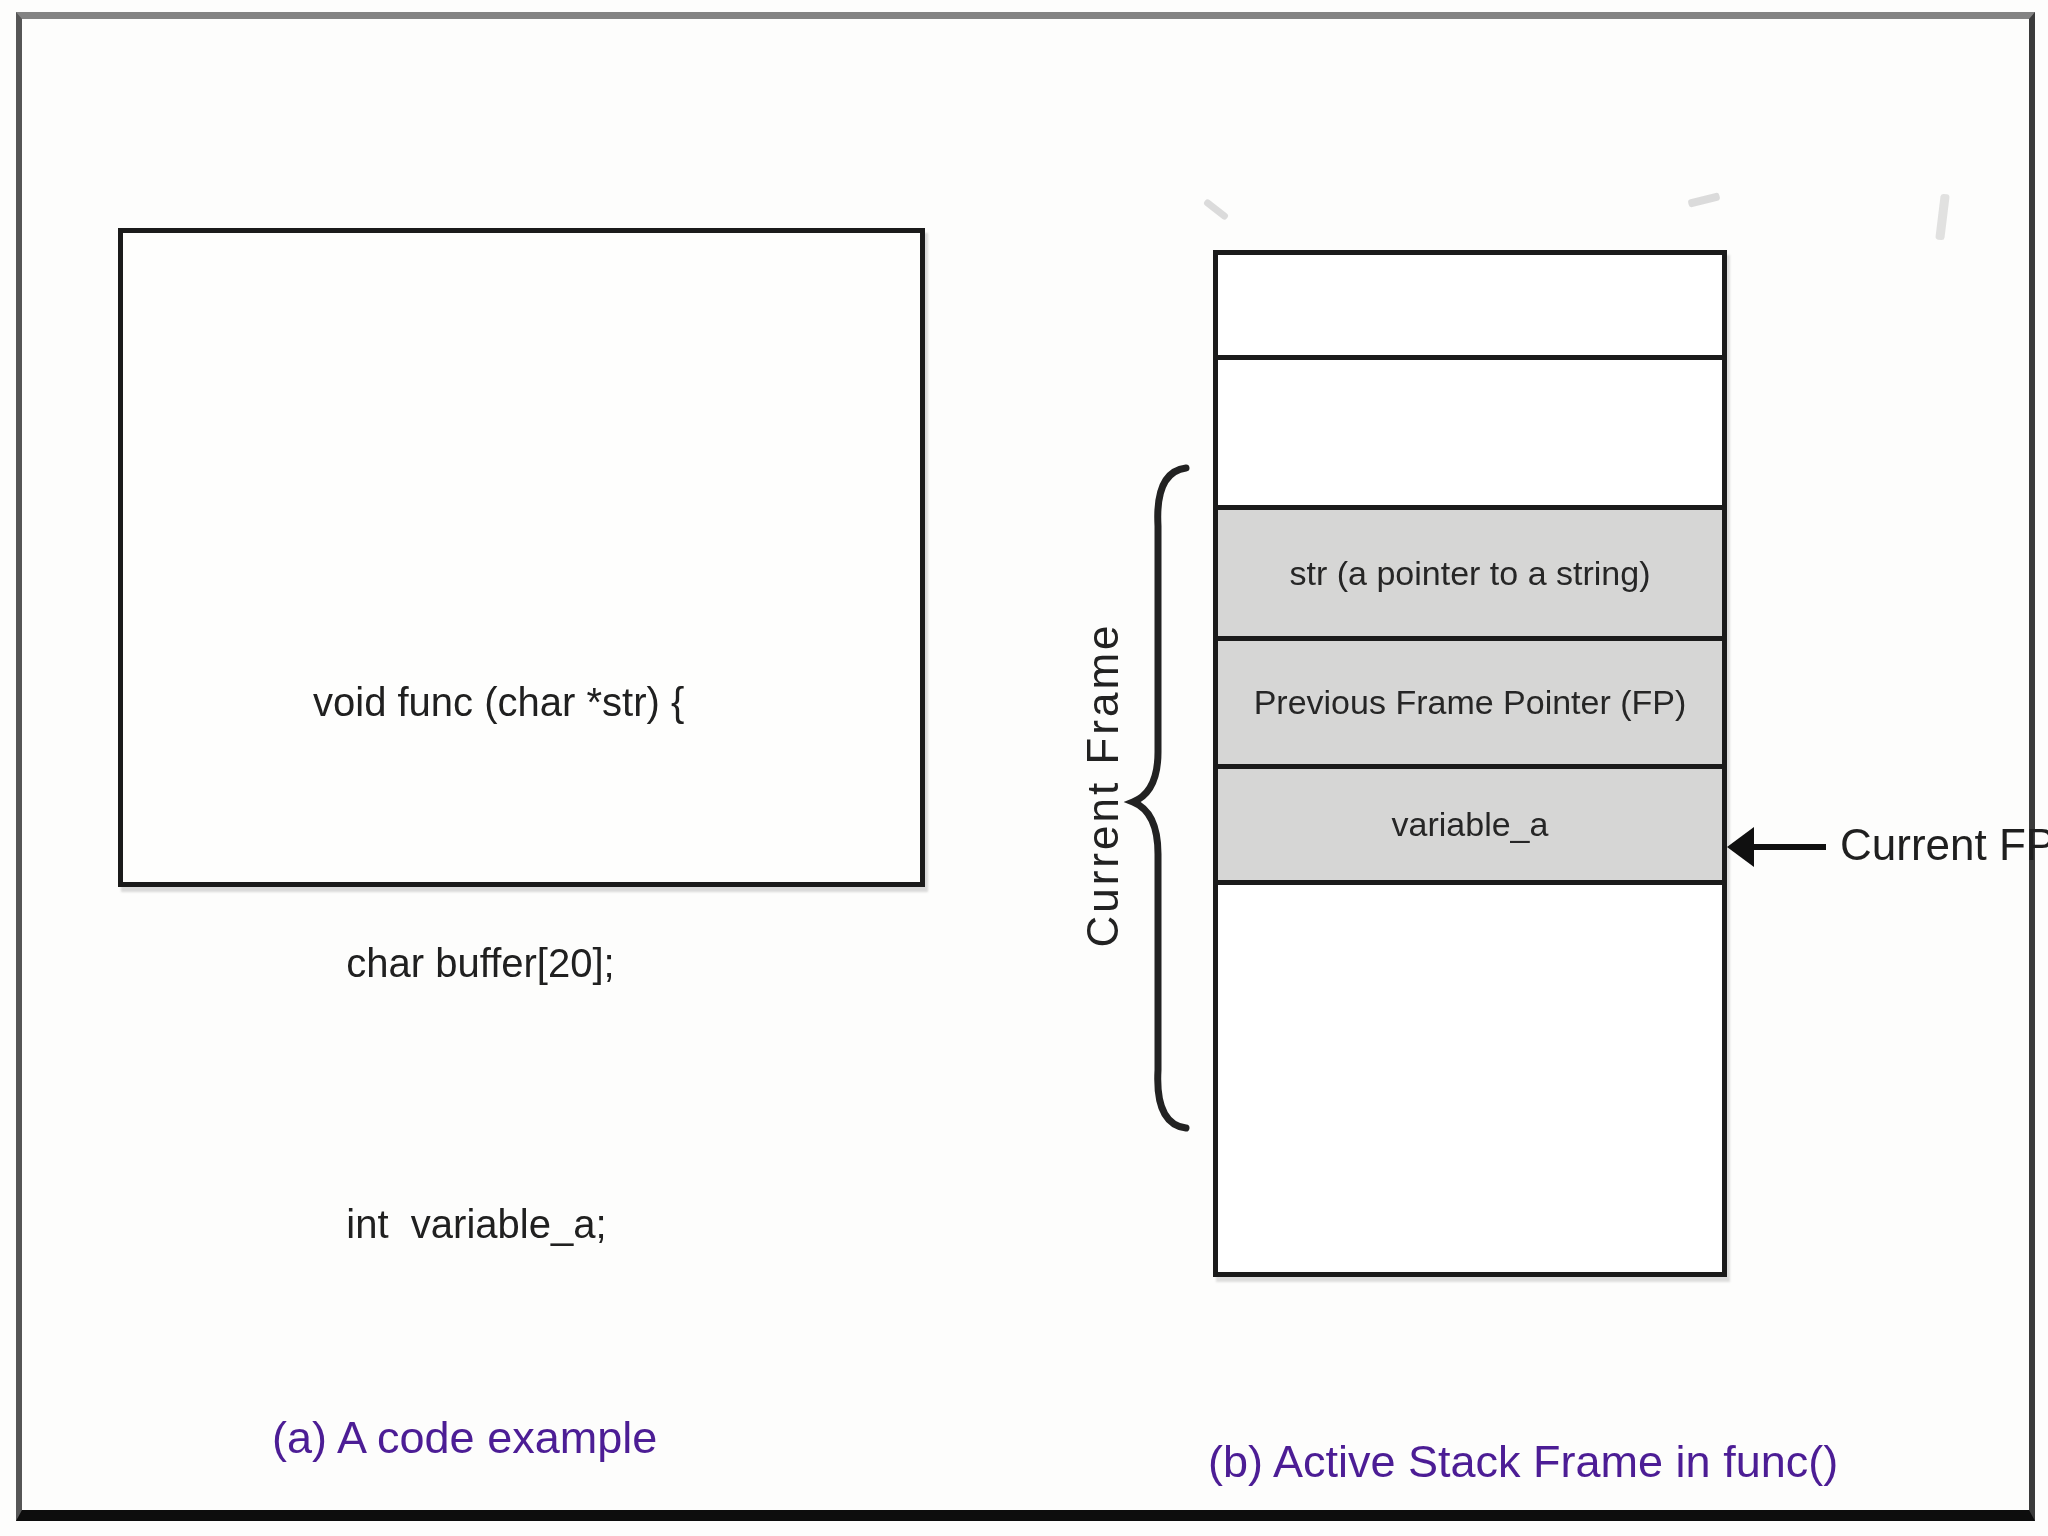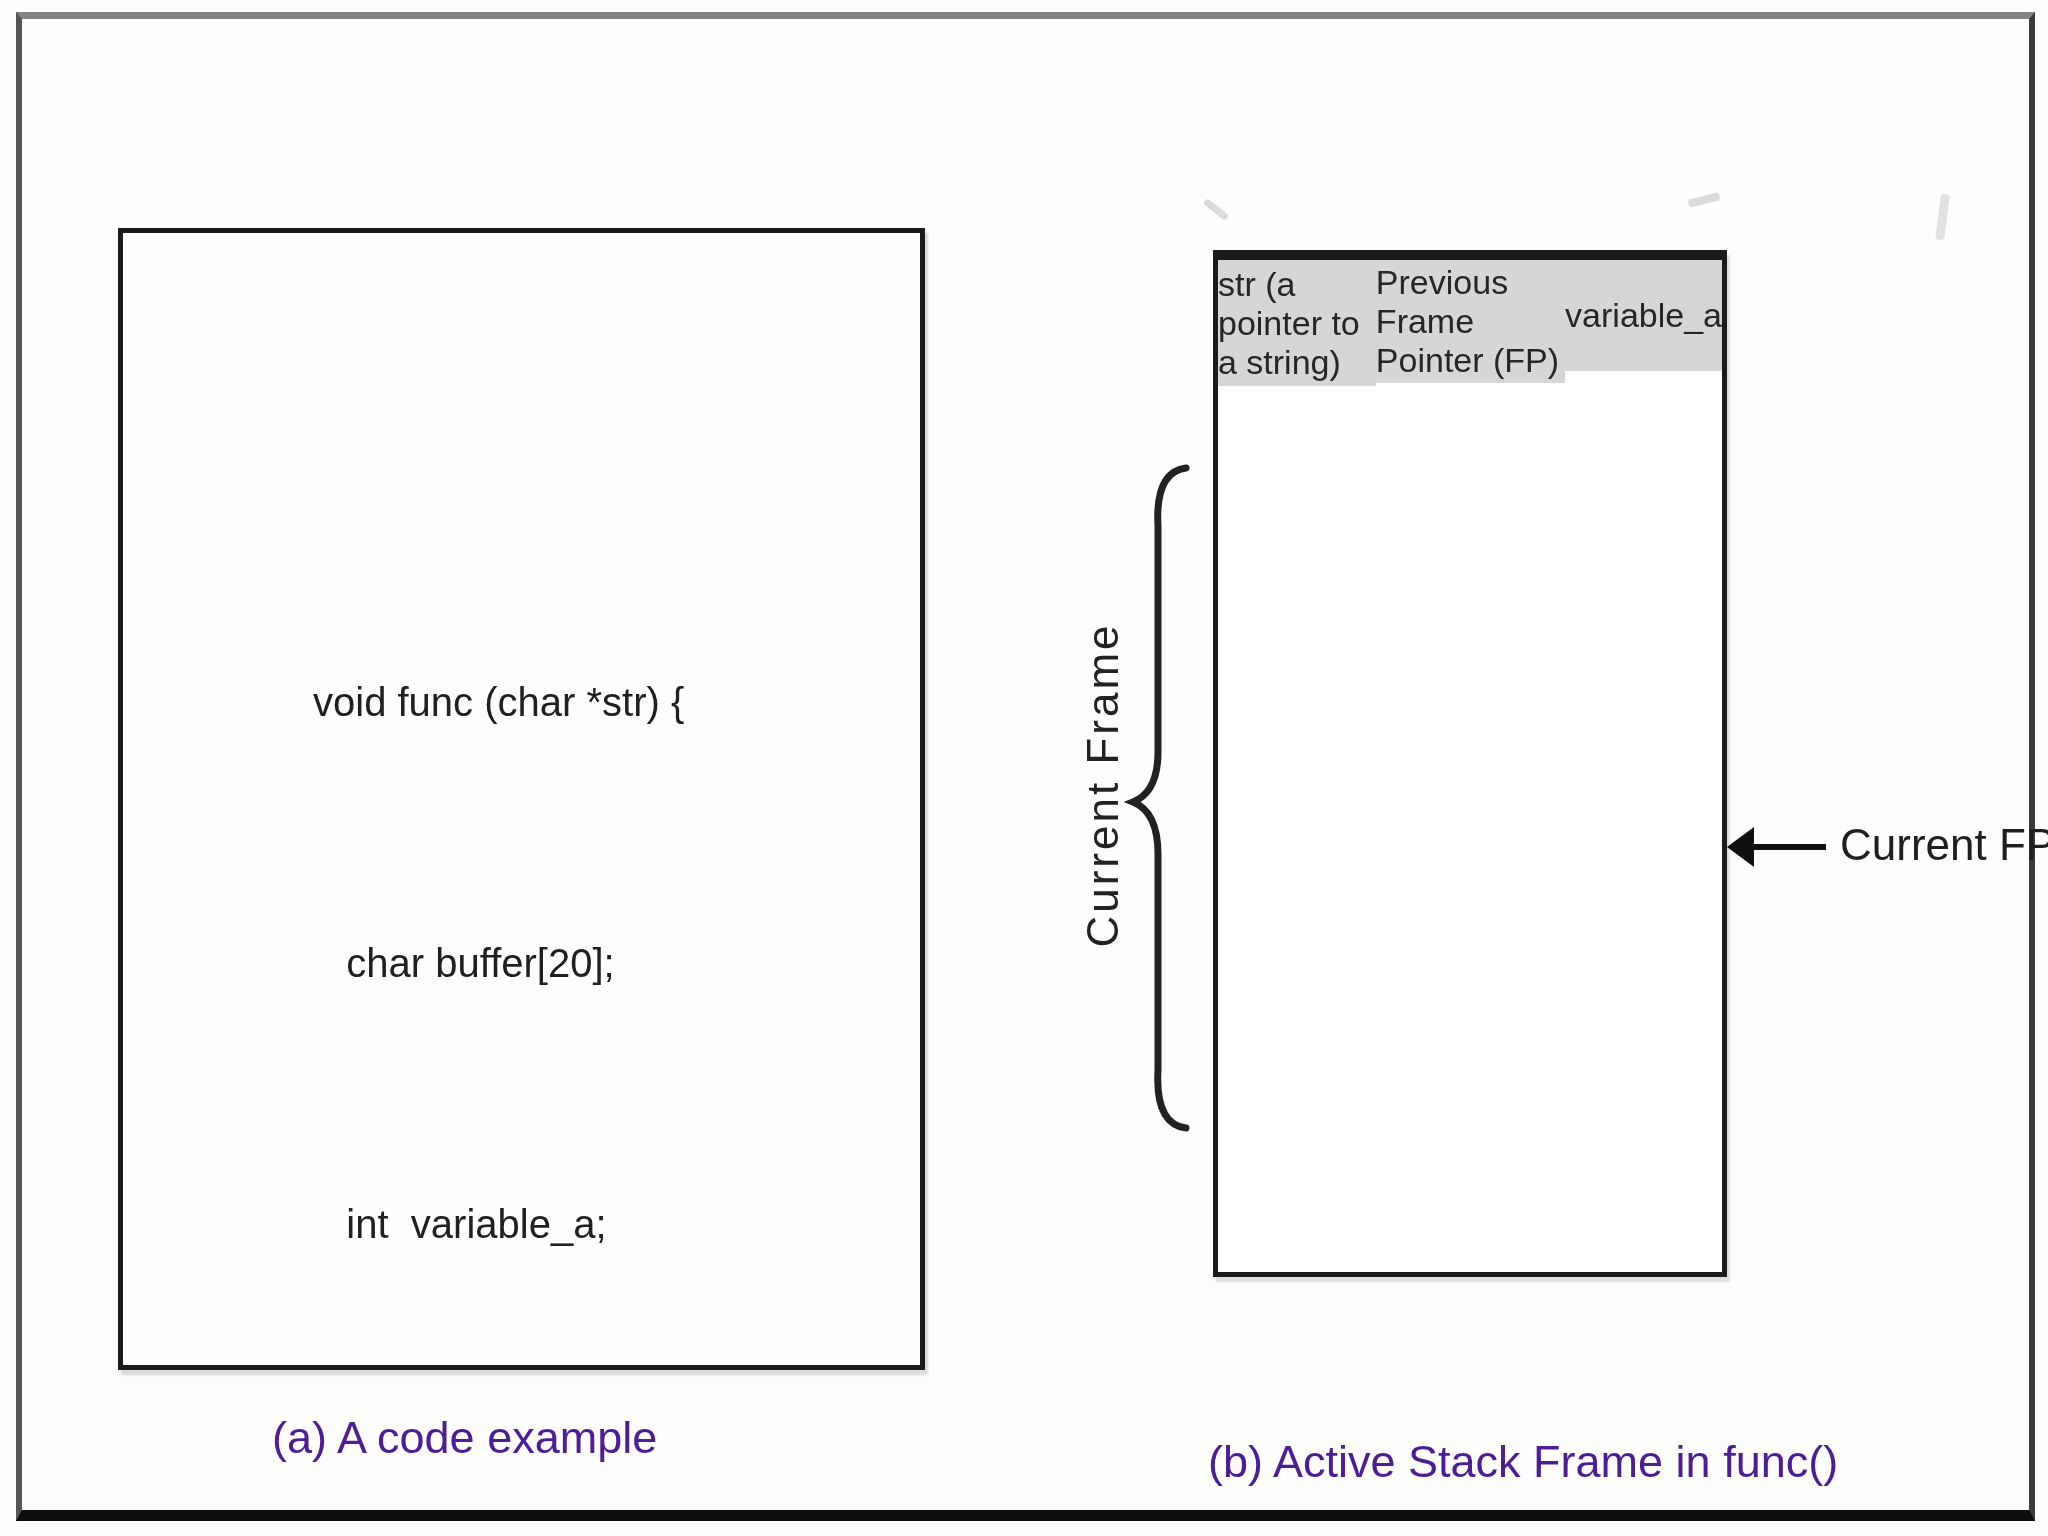--- a/index.html
+++ b/index.html
@@ -14,35 +14,35 @@
     position:absolute;left:16px;top:12px;width:2019px;height:1509px;
     box-sizing:border-box;
     border-top:7px solid #838383;
     border-left:6px solid #565656;
     border-right:6px solid #3b3b3b;
     border-bottom:11px solid #0d0d0d;
     background:transparent;
   }
   
   .code-box{
-    position:absolute;left:118px;top:228px;width:807px;height:1142px;
+    position:absolute;left:118px;top:228px;width:807px;height:659px;
     box-sizing:border-box;border:5px solid #1b1b1b;background:#fefefd;
     box-shadow:3px 5px 2px rgba(130,130,130,.28);
   }
   .code-lines{
     position:absolute;left:190px;top:252px;width:740px;
     font-size:40px;line-height:87px;white-space:pre;color:#202020;
   }
   .code-line{height:87px;}
   
   .stack-box{
     position:absolute;left:1213px;top:250px;width:514px;height:1027px;
     box-sizing:border-box;border:5px solid #1b1b1b;background:#ffffff;
     box-shadow:3px 5px 2px rgba(130,130,130,.25);
-    display:flex;flex-direction:row;
+    display:flex;flex-direction:column;
   }
   .stack-row{
     box-sizing:border-box;display:flex;align-items:center;justify-content:center;
     font-size:34px;color:#262626;background:#ffffff;
   }
   .stack-row + .stack-row{border-top:5px solid #1b1b1b;}
   .stack-row.shaded{background:#d6d6d5;}
   .r0{height:100px}.r1{height:150px}.r2{height:131px}.r3{height:111px}
   .r4{height:128px}.r5{height:147px}.r6{height:116px}.r7{height:134px}
   

